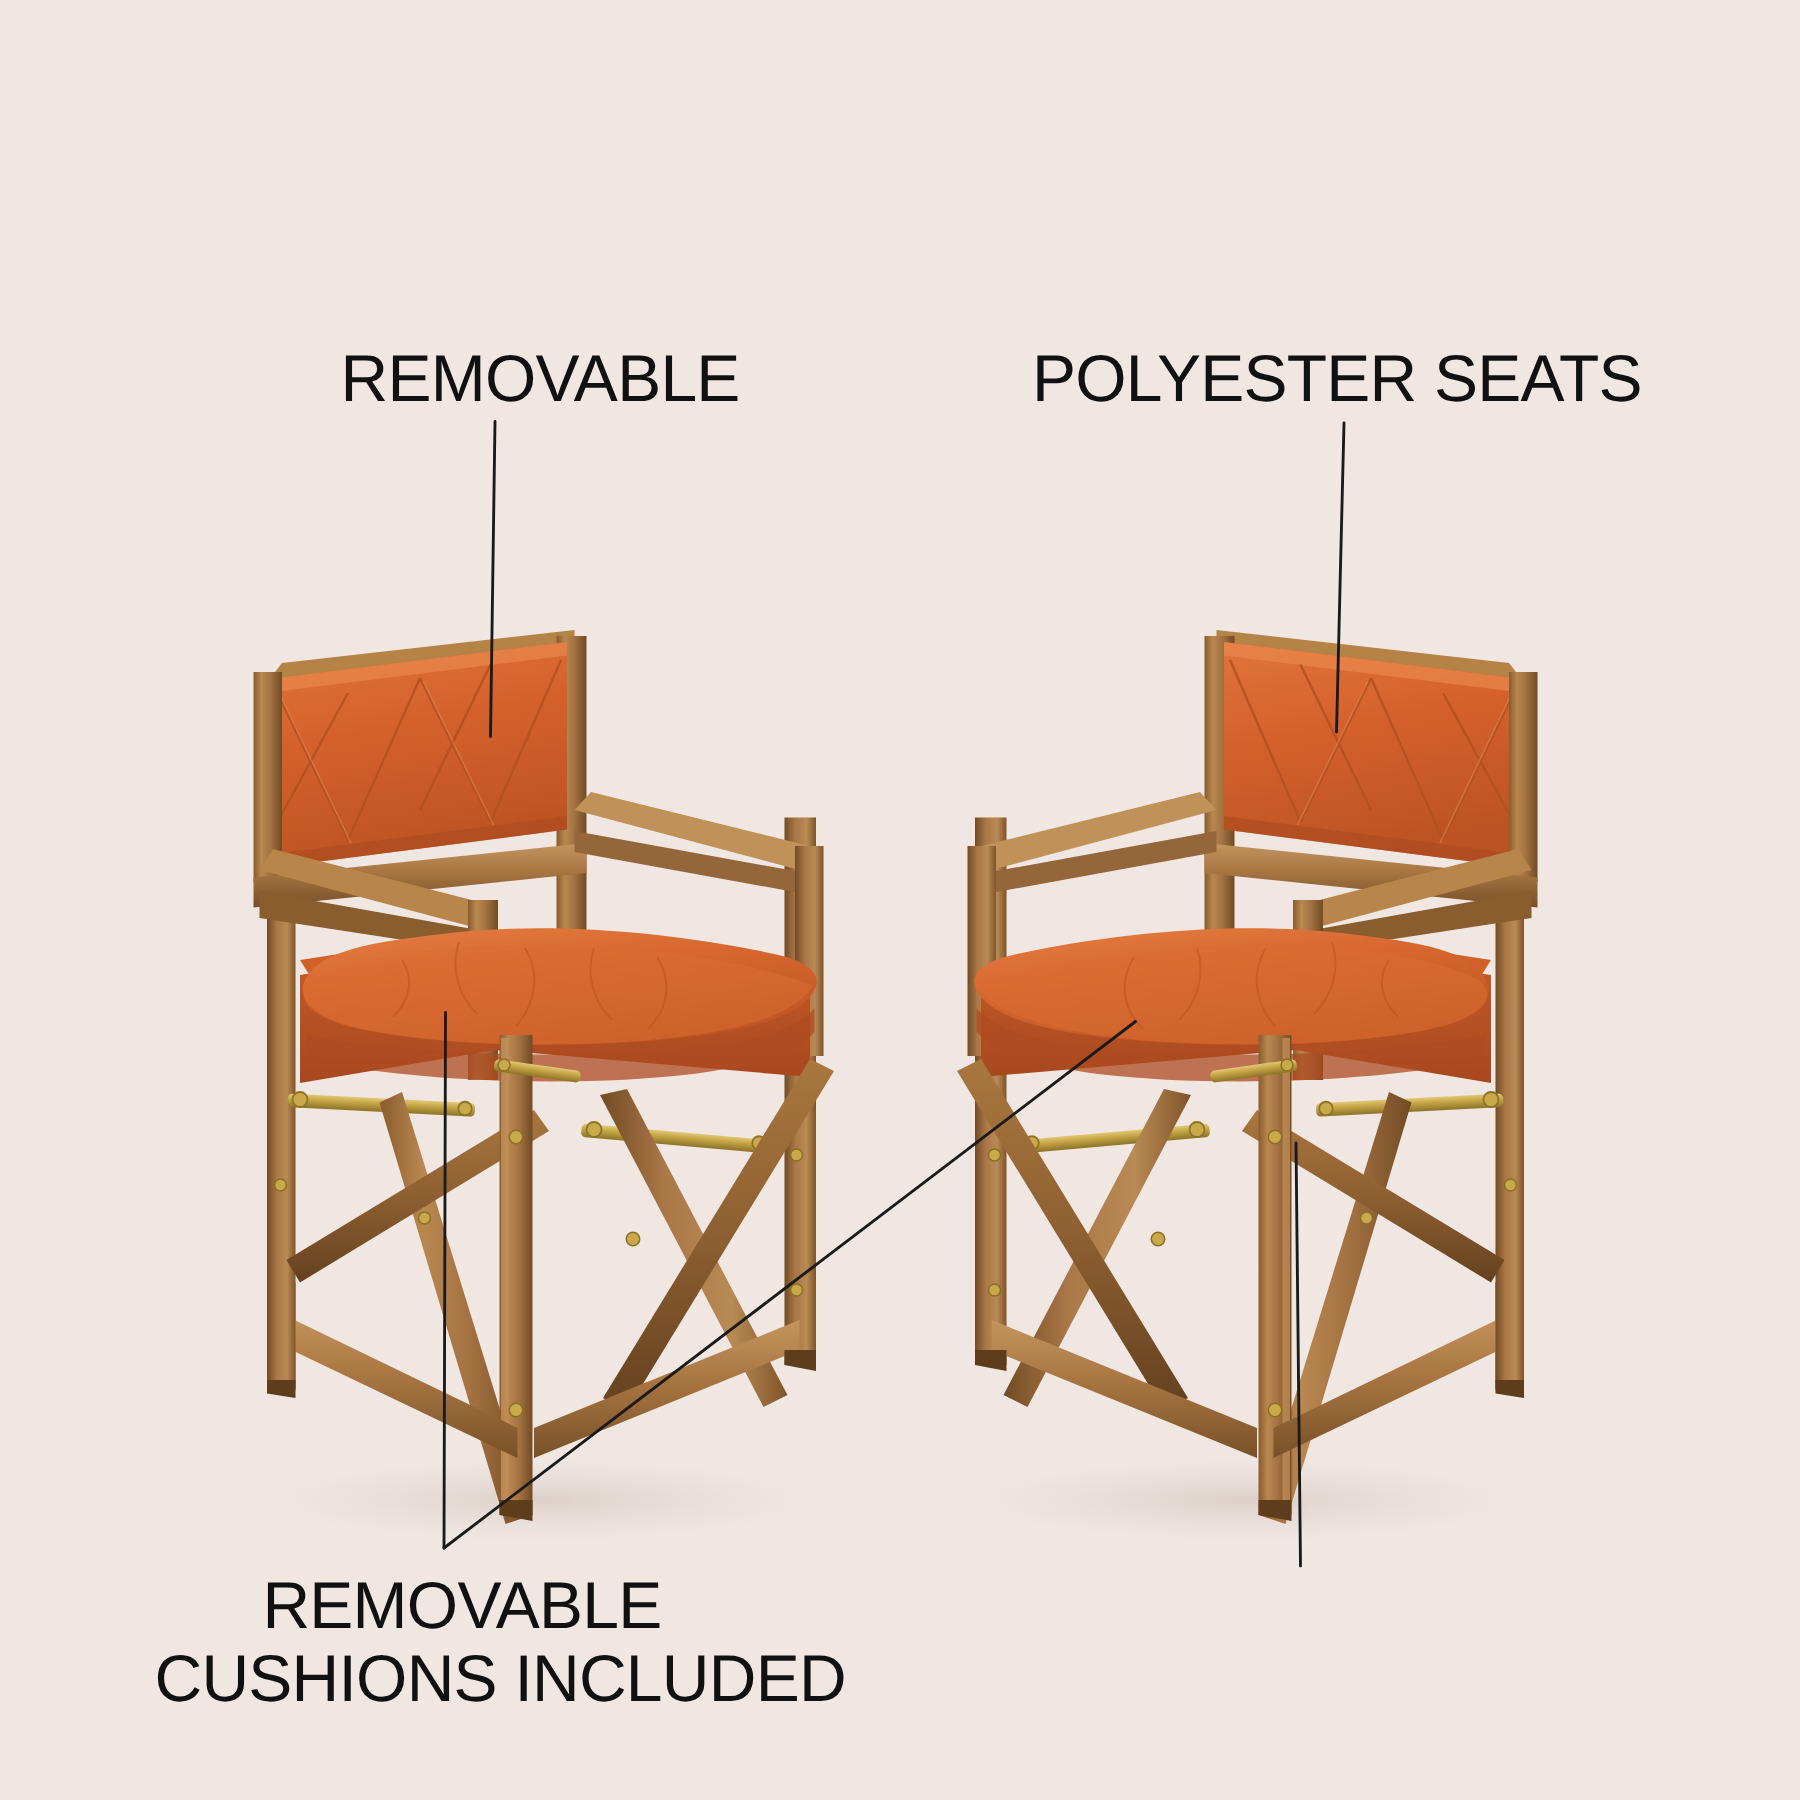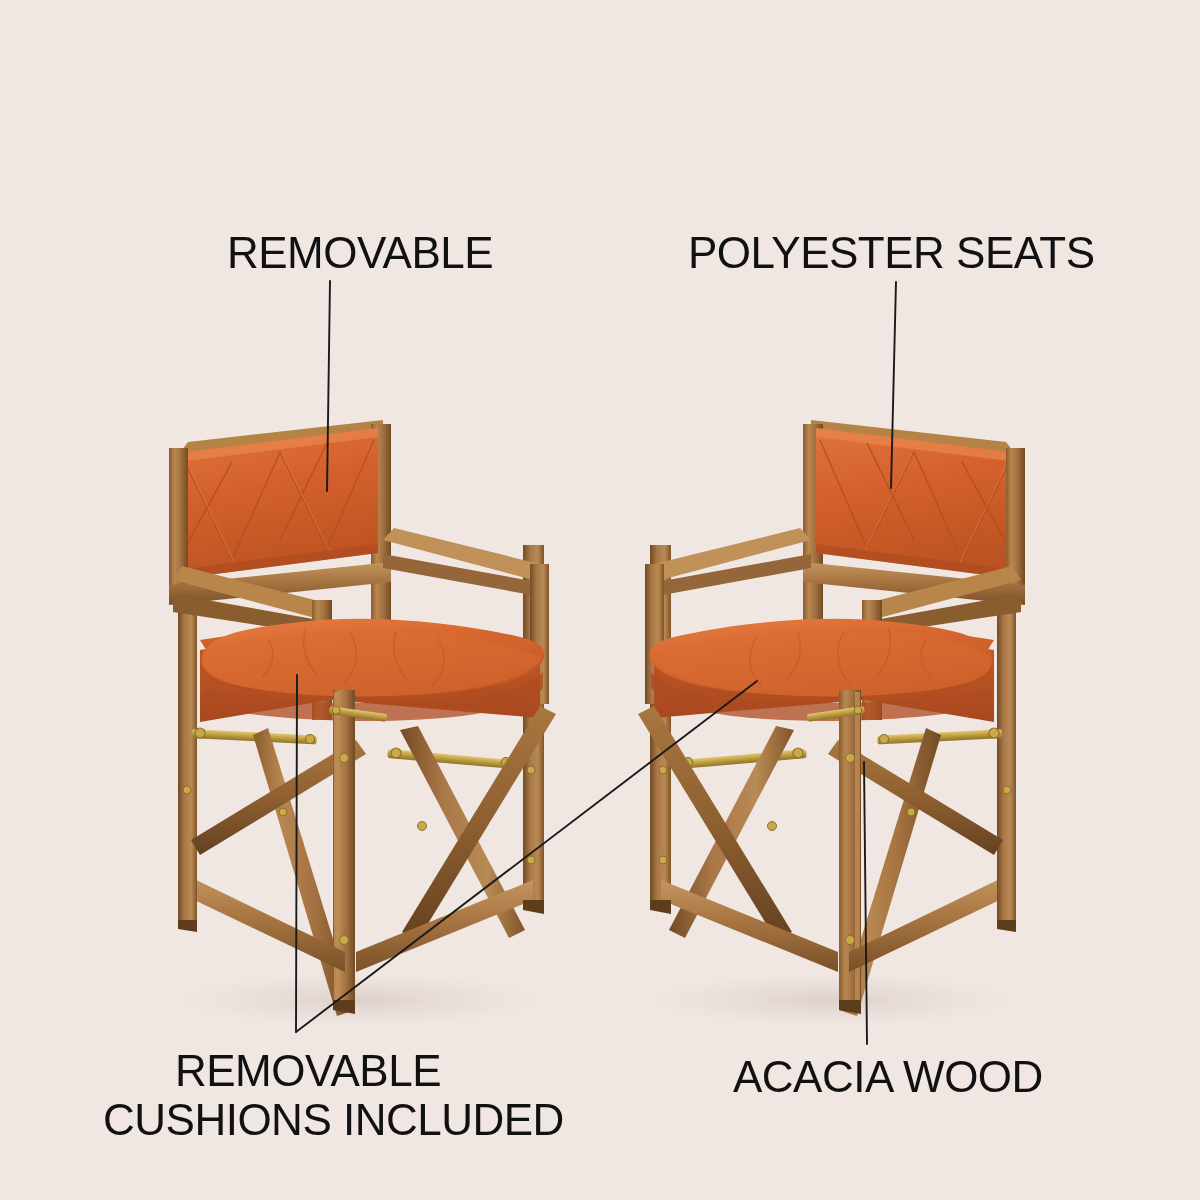--- a/index.html
+++ b/index.html
@@ -314,15 +314,14 @@
     </g>
   </svg>
 
   <div class="callout-label" id="label-foldable">REMOVABLE</div>
 
   <div class="callout-label center" id="label-removable">REMOVABLE
 CUSHIONS INCLUDED</div>
 
   <div class="callout-label" id="label-polyester-seats">POLYESTER SEATS</div>
 
-  <div class="callout-label" id="label-acacia-wood">ACACIA WOOD</div>
 
 </div>
 
 </body></html>

